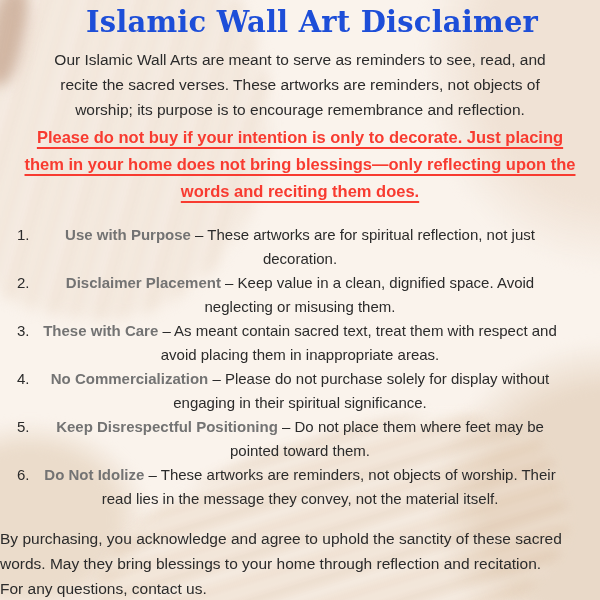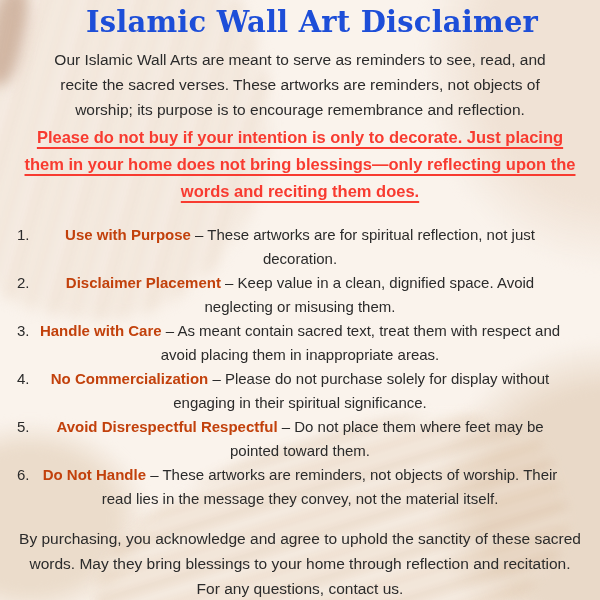--- a/index.html
+++ b/index.html
@@ -96,24 +96,24 @@
     text-align:center;
     font-size:15px;line-height:24px;
     white-space:pre;
     color:#2B2B2B;
   }
   .rules .num{
     position:absolute;left:17px;top:0;
     font-weight:normal;
     white-space:normal;
   }
-  .rules b{color:#c2410c;}
+  .rules b{color:#737373;}
   .closing{
     position:absolute;top:526px;left:0;width:600px;
-    margin:0;text-align:center;
+    margin:0;text-align:left;
     font-size:15.5px;line-height:25px;
     white-space:pre;
     color:#2B2B2B;
   }
 </style>
 </head>
 <body>
 
 <div class="poster">
 
@@ -133,27 +133,27 @@
 
     <p class="warning">Please do not buy if your intention is only to decorate. Just placing
 them in your home does not bring blessings—only reflecting upon the
 words and reciting them does.</p>
 
     <ol class="rules">
       <li><span class="num">1.</span><b>Use with Purpose</b><span> – These artworks are for spiritual reflection, not just
 decoration.</span></li>
       <li><span class="num">2.</span><b>Disclaimer Placement</b><span> – Keep value in a clean, dignified space. Avoid
 neglecting or misusing them.</span></li>
-      <li><span class="num">3.</span><b>Handle with Care</b><span> – As meant contain sacred text, treat them with respect and
+      <li><span class="num">3.</span><b>These with Care</b><span> – As meant contain sacred text, treat them with respect and
 avoid placing them in inappropriate areas.</span></li>
       <li><span class="num">4.</span><b>No Commercialization</b><span> – Please do not purchase solely for display without
 engaging in their spiritual significance.</span></li>
-      <li><span class="num">5.</span><b>Avoid Disrespectful Respectful</b><span> – Do not place them where feet may be
+      <li><span class="num">5.</span><b>Keep Disrespectful Positioning</b><span> – Do not place them where feet may be
 pointed toward them.</span></li>
-      <li><span class="num">6.</span><b>Do Not Handle</b><span> – These artworks are reminders, not objects of worship. Their
+      <li><span class="num">6.</span><b>Do Not Idolize</b><span> – These artworks are reminders, not objects of worship. Their
 read lies in the message they convey, not the material itself.</span></li>
     </ol>
 
     <p class="closing">By purchasing, you acknowledge and agree to uphold the sanctity of these sacred
 words. May they bring blessings to your home through reflection and recitation.
 For any questions, contact us.</p>
   </div>
 </div>
 
 </body></html>

